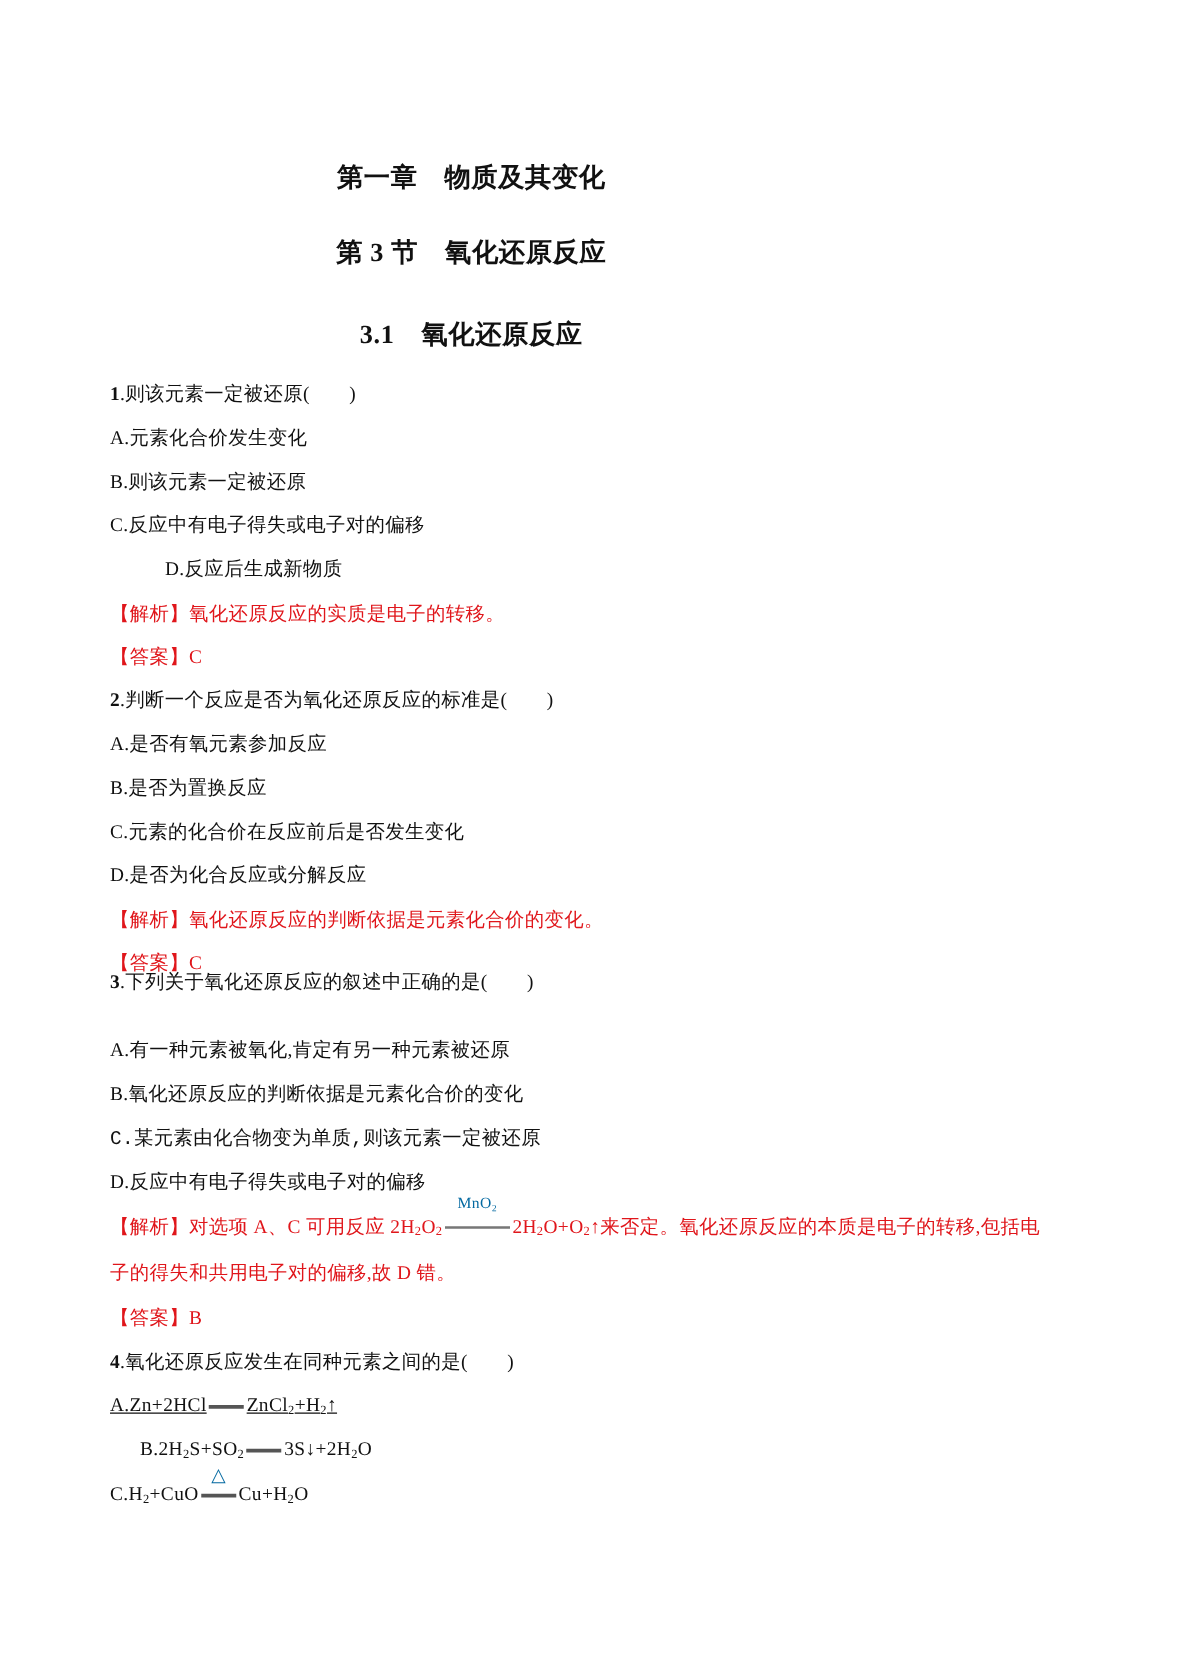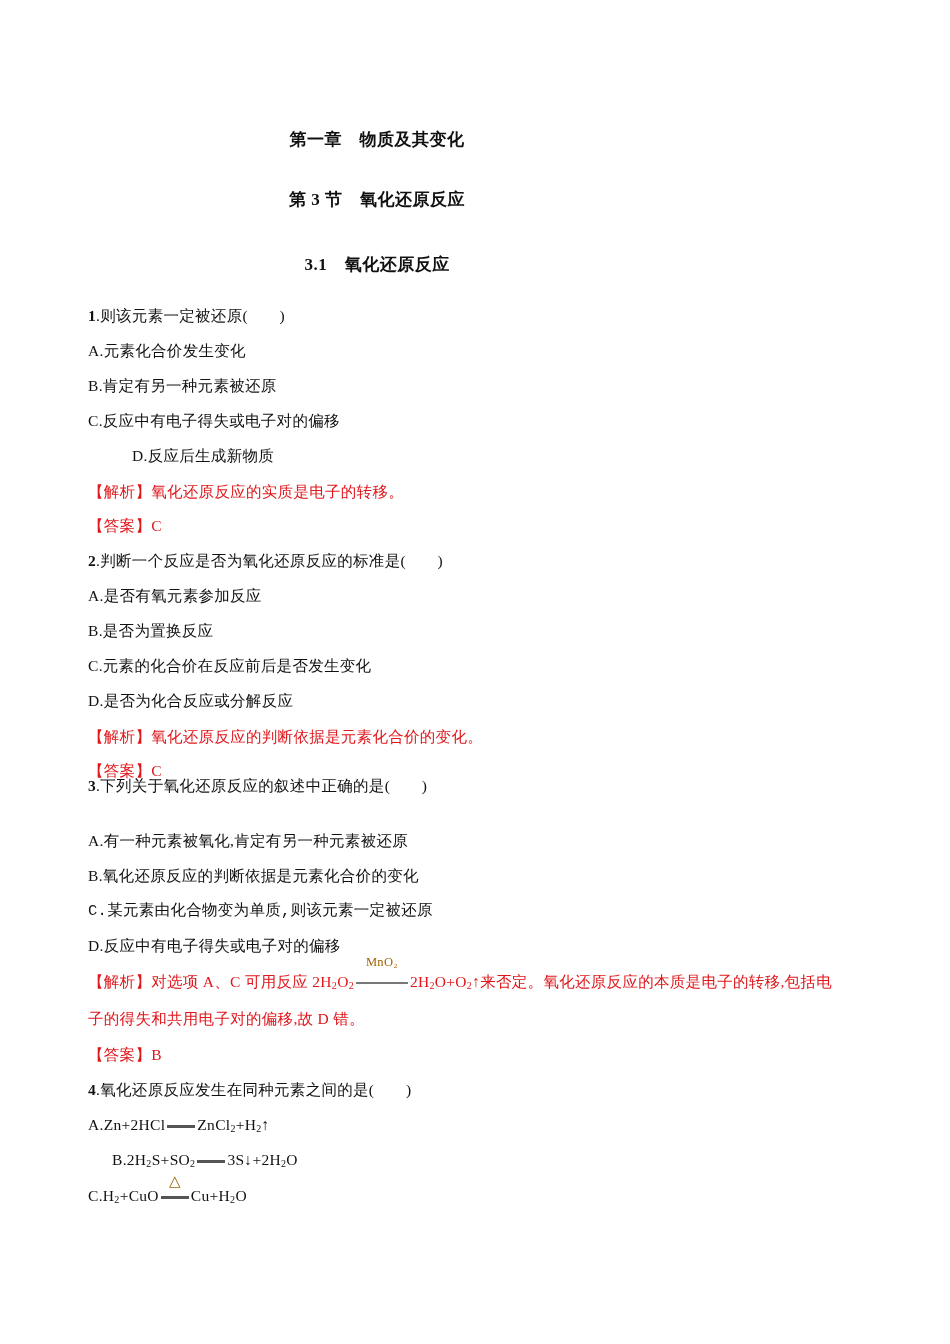--- a/index.html
+++ b/index.html
@@ -3,55 +3,55 @@
   <meta charset="utf-8">
   <style>
     html, body { margin: 0; padding: 0; background: #ffffff; }
     body {
       width: 950px; height: 1344px; position: relative; overflow: hidden;
       font-family: "Liberation Serif", "DejaVu Serif", serif;
       color: #111111;
     }
     .title {
       position: absolute; left: 0; width: 754px; text-align: center;
-      font-weight: bold; font-size: 17px; letter-spacing: 0.5px;
+      font-weight: bold; font-size: 21px; letter-spacing: 0.5px;
       font-family: "Liberation Serif", "DejaVu Sans", serif;
     }
     .line {
       position: absolute; left: 88px; font-size: 15.5px; line-height: 20px;
       white-space: nowrap; letter-spacing: 0.3px;
     }
     .qnum { font-weight: bold; }
     .red { color: #e0161b; }
     .eq-arrow {
       display: inline-block; position: relative; vertical-align: baseline;
       margin: 0 1px;
     }
     .eq-arrow .bar {
       display: inline-block; width: 28px; height: 3px; background: #555;
       vertical-align: middle; margin: 0 1px;
     }
     .eq-arrow.long .bar { width: 52px; height: 2px; background: #777; }
     .eq-arrow .above {
       position: absolute; left: 0; right: 0; top: -14px; text-align: center;
-      font-size: 12px; color: #a16207; line-height: 12px;
+      font-size: 12px; color: #0369a1; line-height: 12px;
     }
     .eq-arrow.long .above { top: -16px; font-size: 12.5px; }
     sub { font-size: 10px; vertical-align: -2px; line-height: 0; }
   </style>
 </head>
 <body>
 
 <div class="title" style="top:128px;">第一章　物质及其变化</div>
 <div class="title" style="top:188px;">第 3 节　氧化还原反应</div>
 <div class="title" style="top:253px;">3.1　氧化还原反应</div>
 
 <div class="line" style="top:306px;"><span class="qnum">1</span><span>.则该元素一定被还原(　　)</span></div>
 <div class="line" style="top:341px;">A.元素化合价发生变化</div>
-<div class="line" style="top:376px;">B.肯定有另一种元素被还原</div>
+<div class="line" style="top:376px;">B.则该元素一定被还原</div>
 <div class="line" style="top:411px;">C.反应中有电子得失或电子对的偏移</div>
 <div class="line" style="top:446px;margin-left:44px;">D.反应后生成新物质</div>
 <div class="line red" style="top:482px;"><span>【解析】</span><span>氧化还原反应的实质是电子的转移。</span></div>
 <div class="line red" style="top:516px;"><span>【答案】</span><span>C</span></div>
 
 <div class="line" style="top:551px;"><span class="qnum">2</span><span>.判断一个反应是否为氧化还原反应的标准是(　　)</span></div>
 <div class="line" style="top:586px;">A.是否有氧元素参加反应</div>
 <div class="line" style="top:621px;">B.是否为置换反应</div>
 <div class="line" style="top:656px;">C.元素的化合价在反应前后是否发生变化</div>
 <div class="line" style="top:691px;">D.是否为化合反应或分解反应</div>
@@ -62,17 +62,17 @@
 <div class="line" style="top:831px;">A.有一种元素被氧化,肯定有另一种元素被还原</div>
 <div class="line" style="top:866px;">B.氧化还原反应的判断依据是元素化合价的变化</div>
 <div class="line" style="top:901px;font-family:Liberation Mono, monospace;">C.某元素由化合物变为单质,则该元素一定被还原</div>
 <div class="line" style="top:936px;">D.反应中有电子得失或电子对的偏移</div>
 <div class="line red" style="top:972px;"><span>【解析】</span><span>对选项 A、C 可用反应 2H</span><sub>2</sub><span>O</span><sub>2</sub><span class="eq-arrow long"><span class="above">MnO₂</span><span class="bar"></span></span><span>2H</span><sub>2</sub><span>O+O</span><sub>2</sub><span>↑来否定。氧化还原反应的本质是电子的转移,包括电</span></div>
 <div class="line red" style="top:1009px;">子的得失和共用电子对的偏移,故 D 错。</div>
 <div class="line red" style="top:1045px;"><span>【答案】</span><span>B</span></div>
 
 <div class="line" style="top:1080px;"><span class="qnum">4</span><span>.氧化还原反应发生在同种元素之间的是(　　)</span></div>
 
-<div class="line" style="top:1115px;"><span>A.Zn+2HCl</span><span class="eq-arrow"><span class="bar"></span></span><span>ZnCl</span><sub>2</sub><span>+H</span><sub>2</sub><span>↑</span></div>
+<div class="line" style="top:1115px;text-decoration:underline;"><span>A.Zn+2HCl</span><span class="eq-arrow"><span class="bar"></span></span><span>ZnCl</span><sub>2</sub><span>+H</span><sub>2</sub><span>↑</span></div>
 
 <div class="line" style="top:1150px;margin-left:24px;"><span>B.2H</span><sub>2</sub><span>S+SO</span><sub>2</sub><span class="eq-arrow"><span class="bar"></span></span><span>3S↓+2H</span><sub>2</sub><span>O</span></div>
 
 <div class="line" style="top:1186px;"><span>C.H</span><sub>2</sub><span>+CuO</span><span class="eq-arrow"><span class="above" style="font-size:15px; top:-11px;">△</span><span class="bar"></span></span><span>Cu+H</span><sub>2</sub><span>O</span></div>
 
 </body></html>

